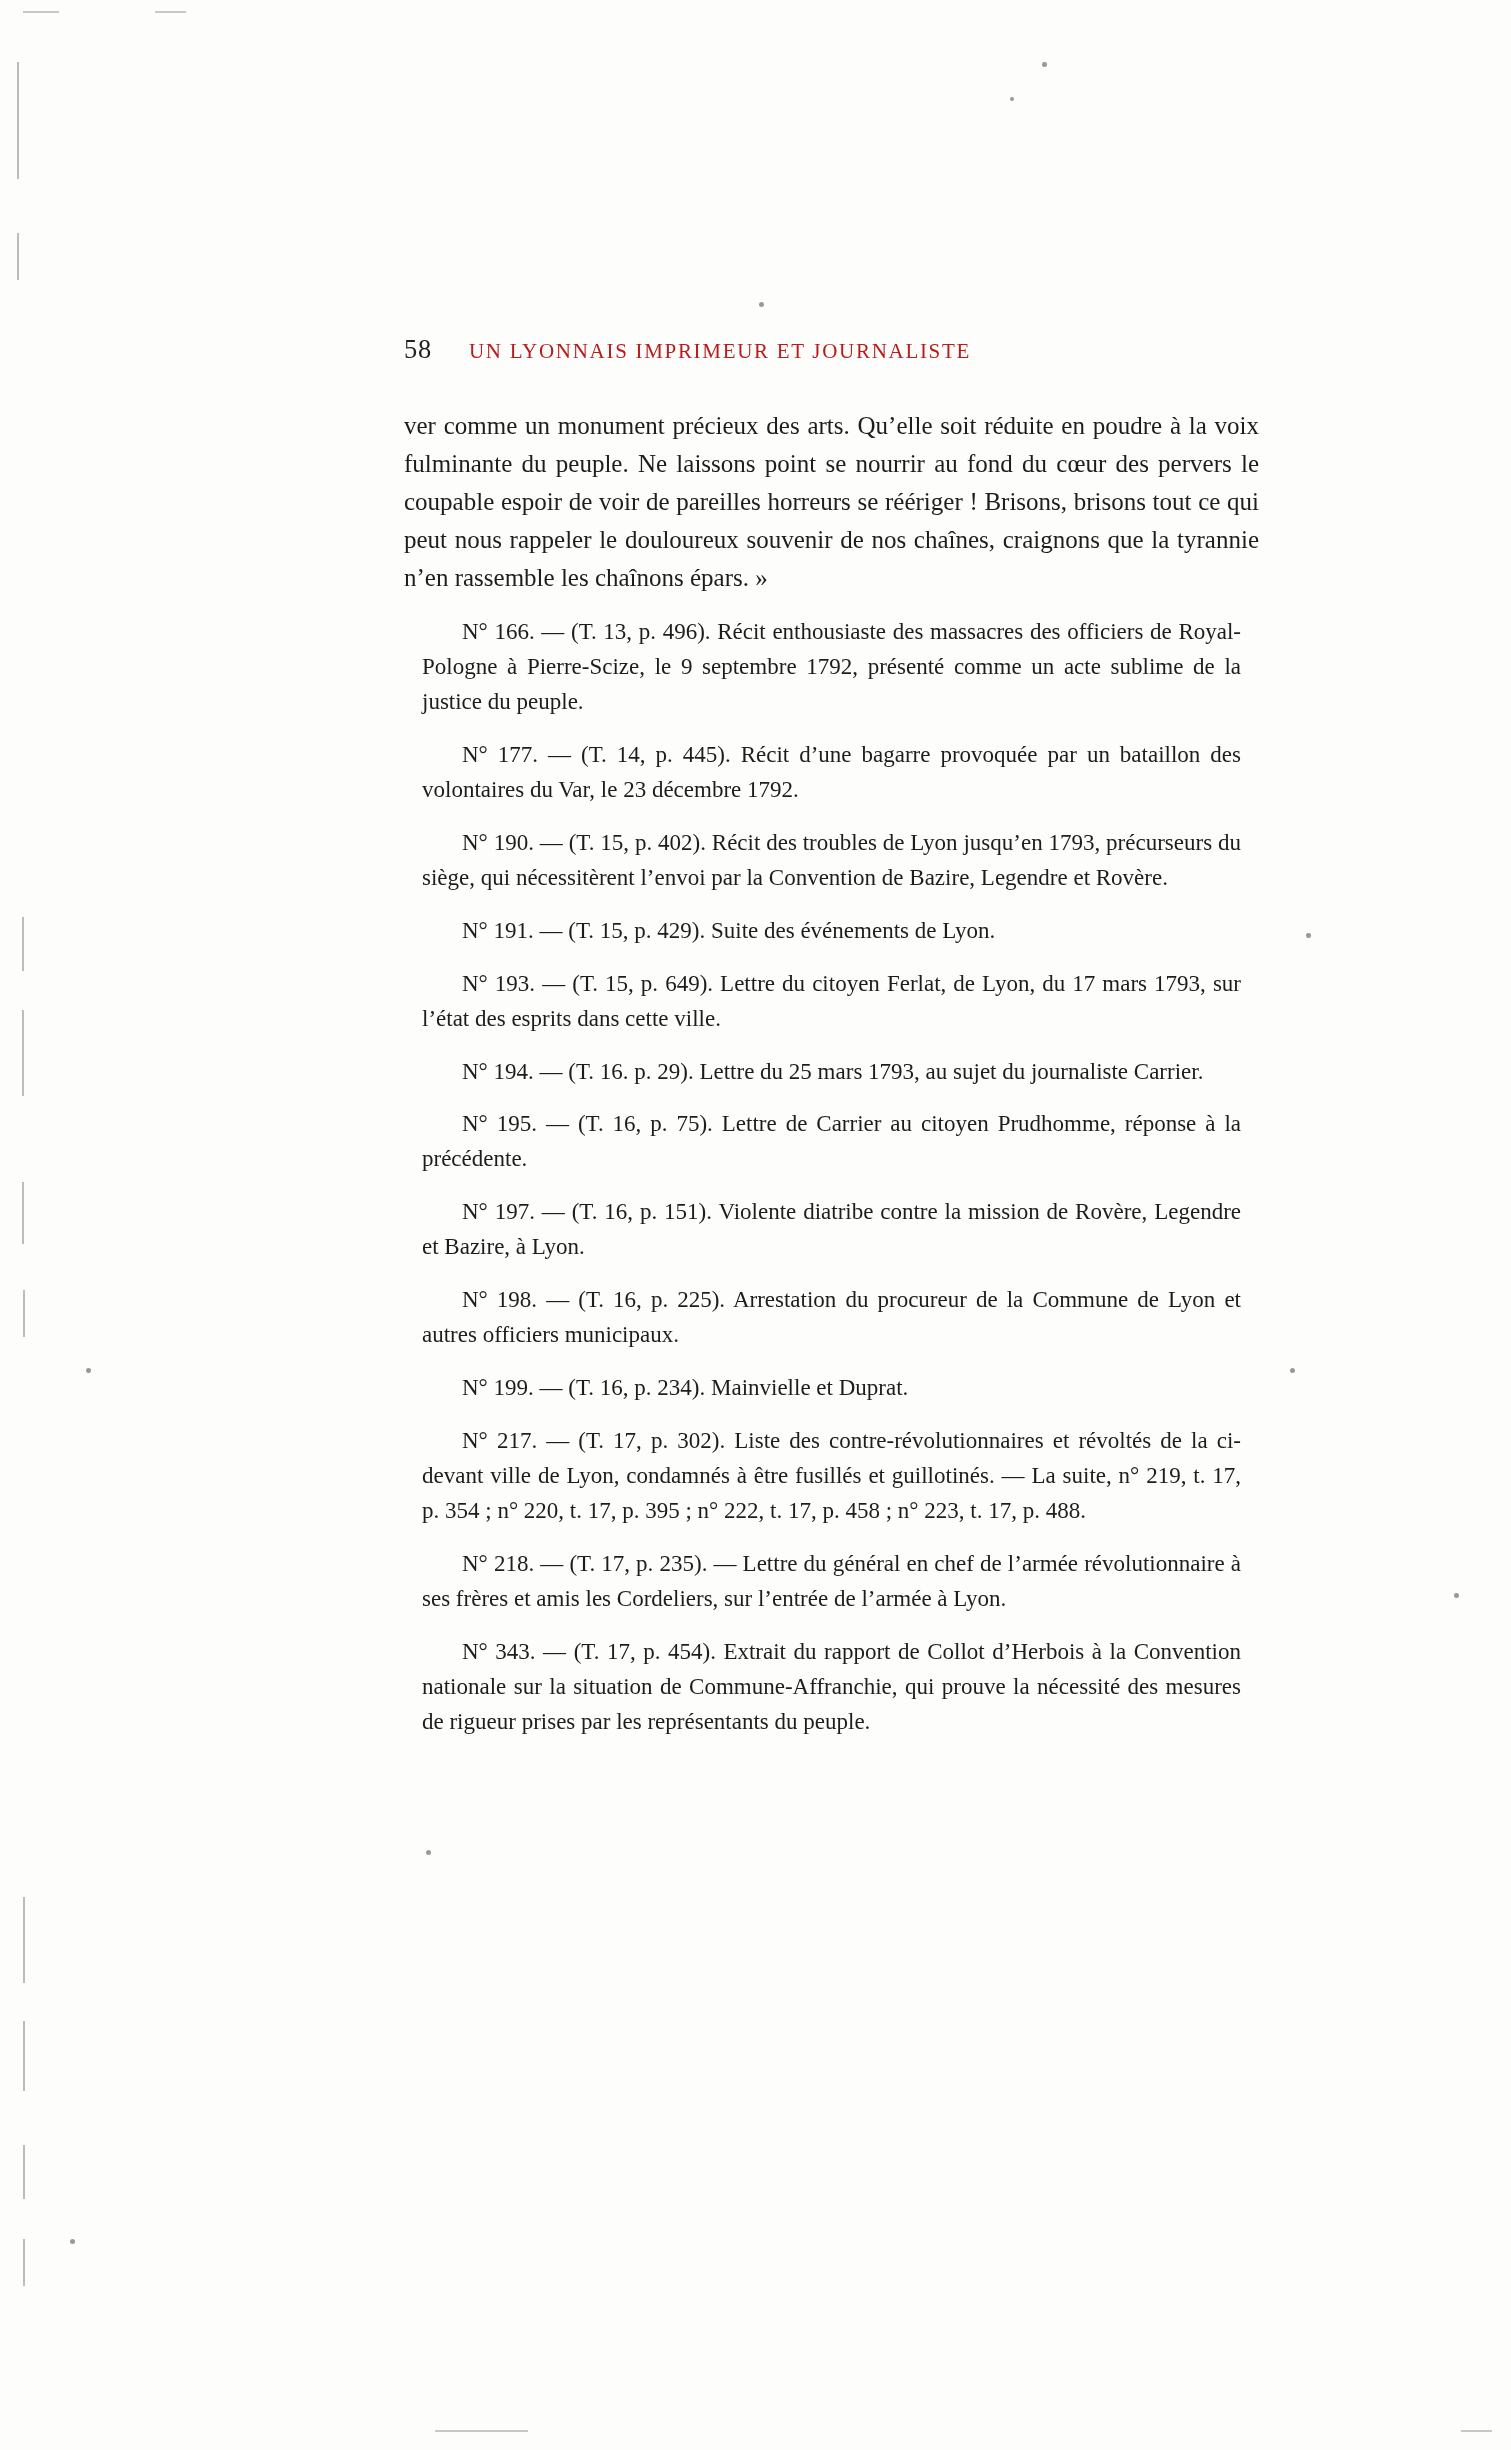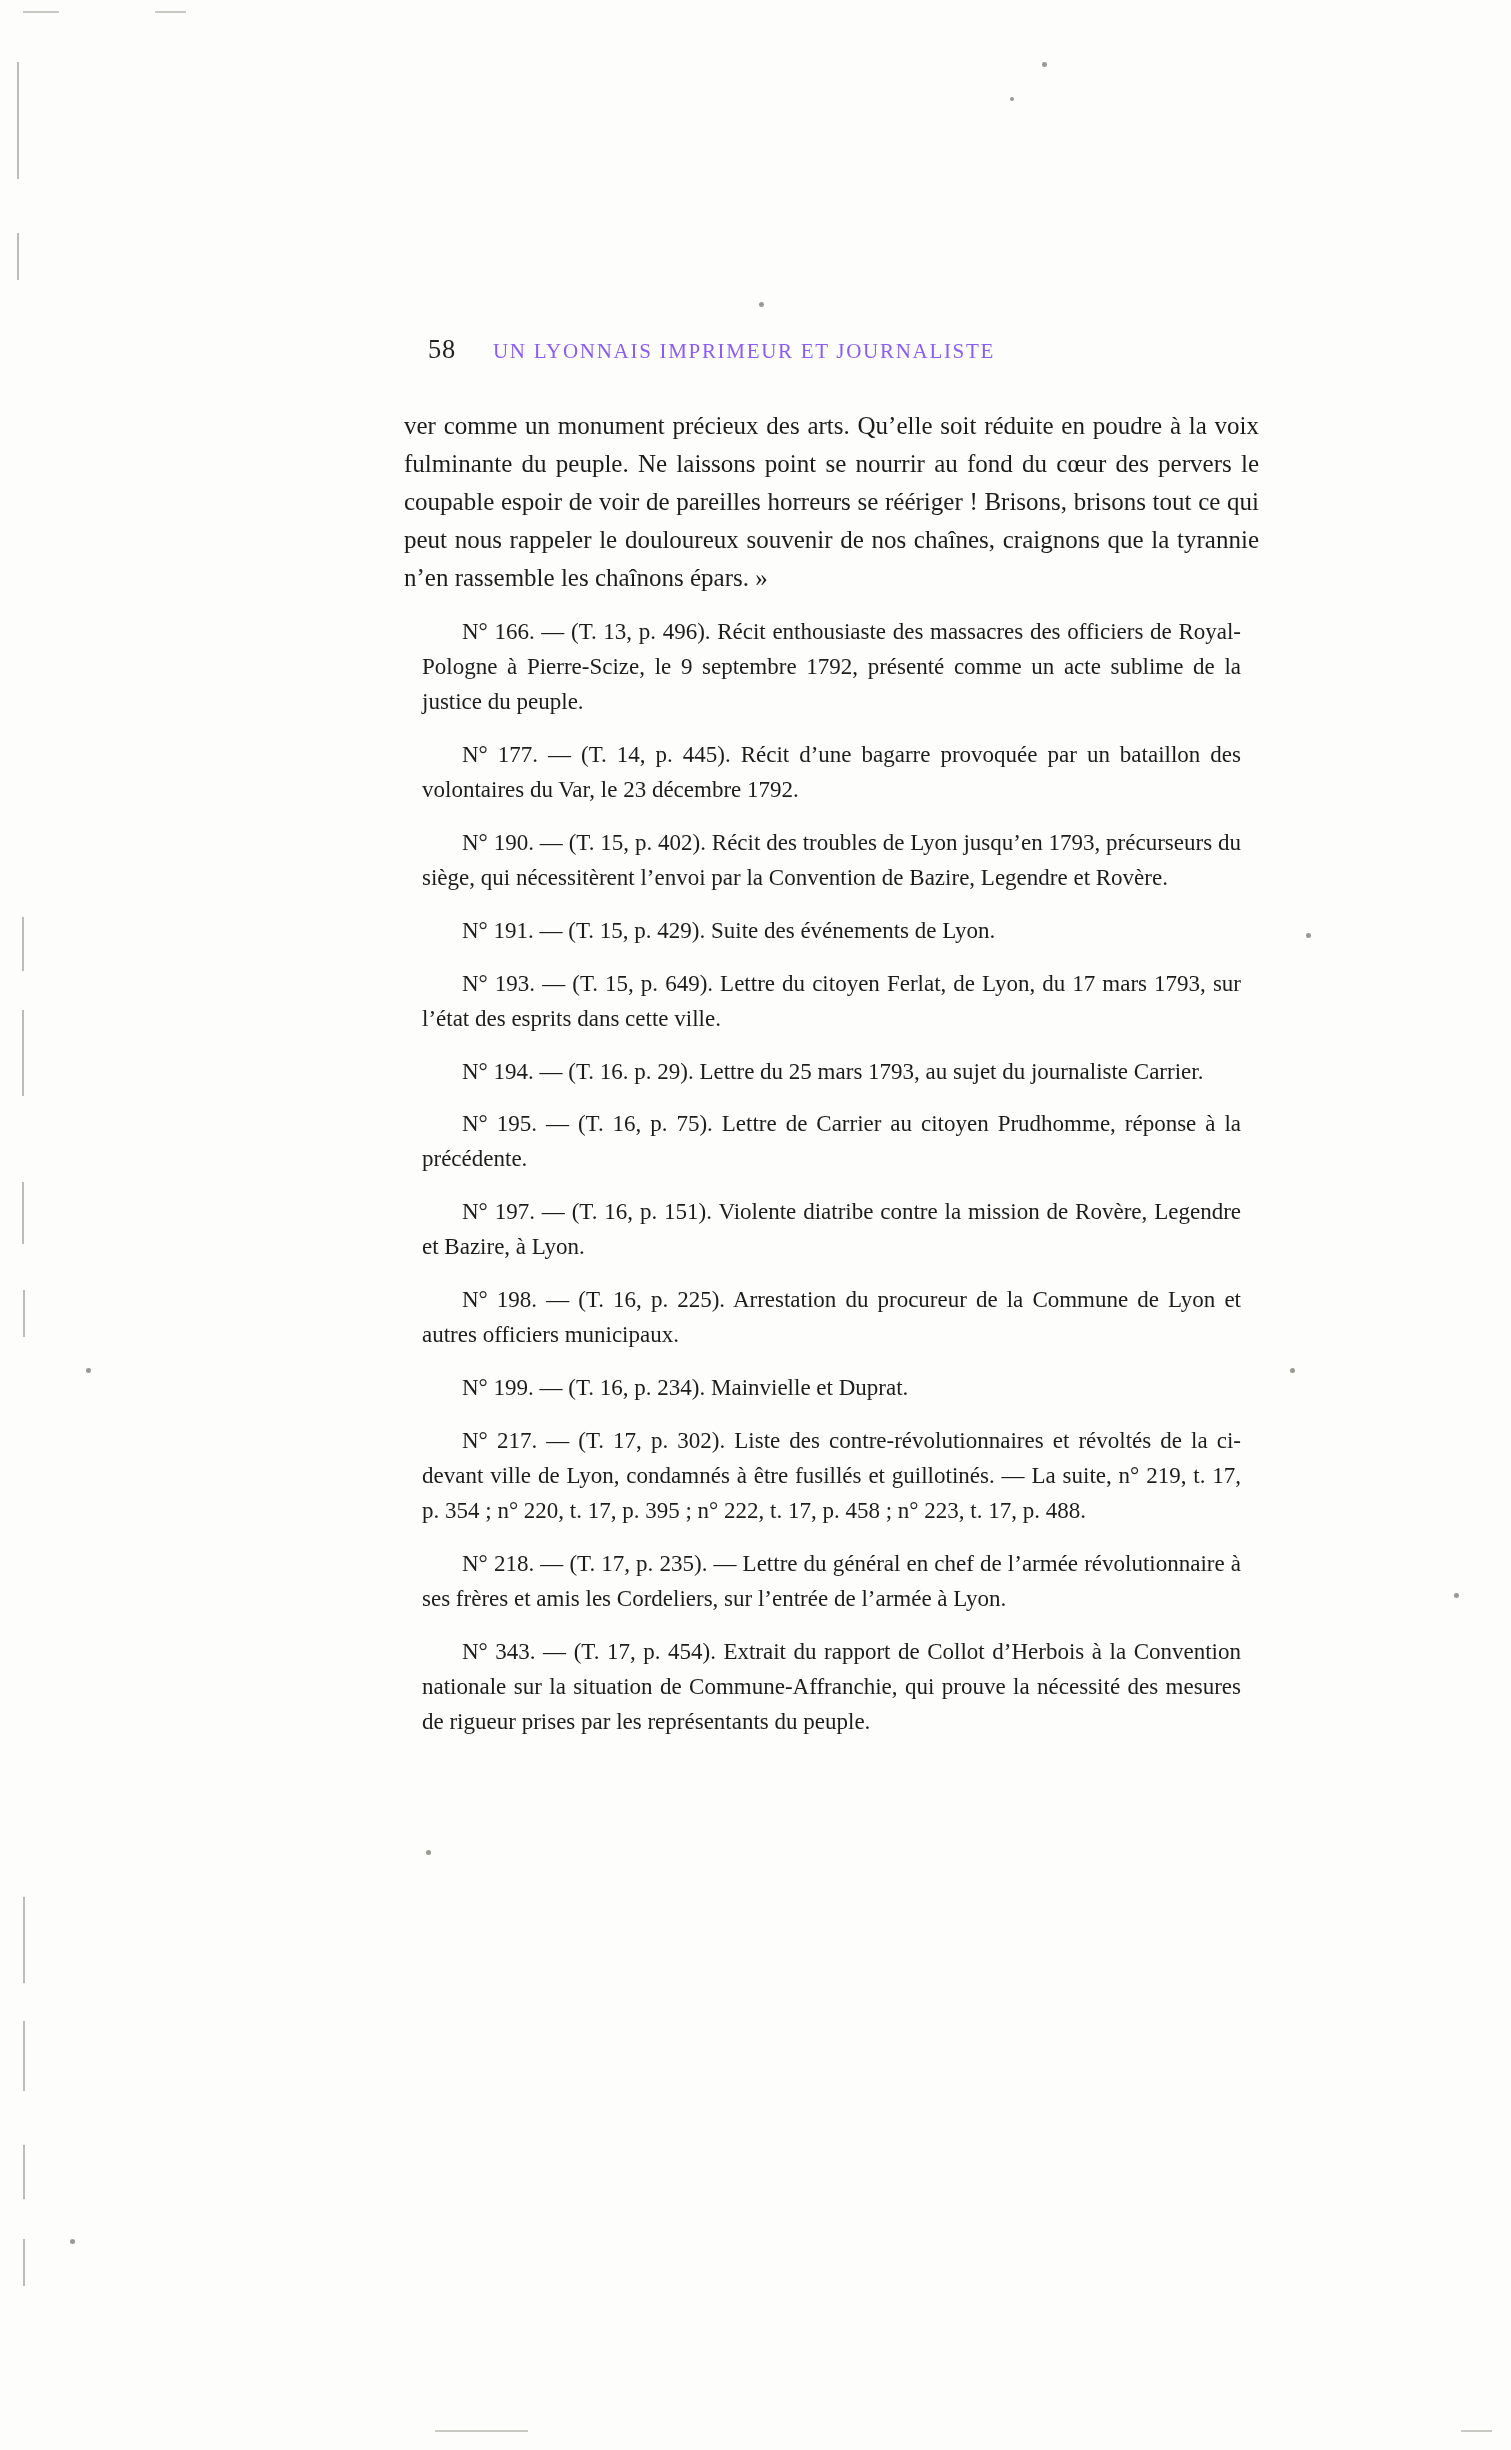--- a/index.html
+++ b/index.html
@@ -48,26 +48,25 @@
   .page-header {
     display: flex;
     align-items: baseline;
     gap: 37px;
     margin-bottom: 42px;
   }
   .folio {
     font-size: 26.4px;
     letter-spacing: 0.8px;
     color: #222;
-    margin-left: 24px;
   }
   .running-head {
     font-size: 21px;
     letter-spacing: 1.7px;
-    color: #8b5cf6;
+    color: #b91c1c;
     text-transform: uppercase;
   }
 
   p.body-par {
     font-size: 25px;
     line-height: 1.52;
     text-align: justify;
     margin: 0 0 0 0;
     text-indent: 0;
     color: #1d1d1d;

